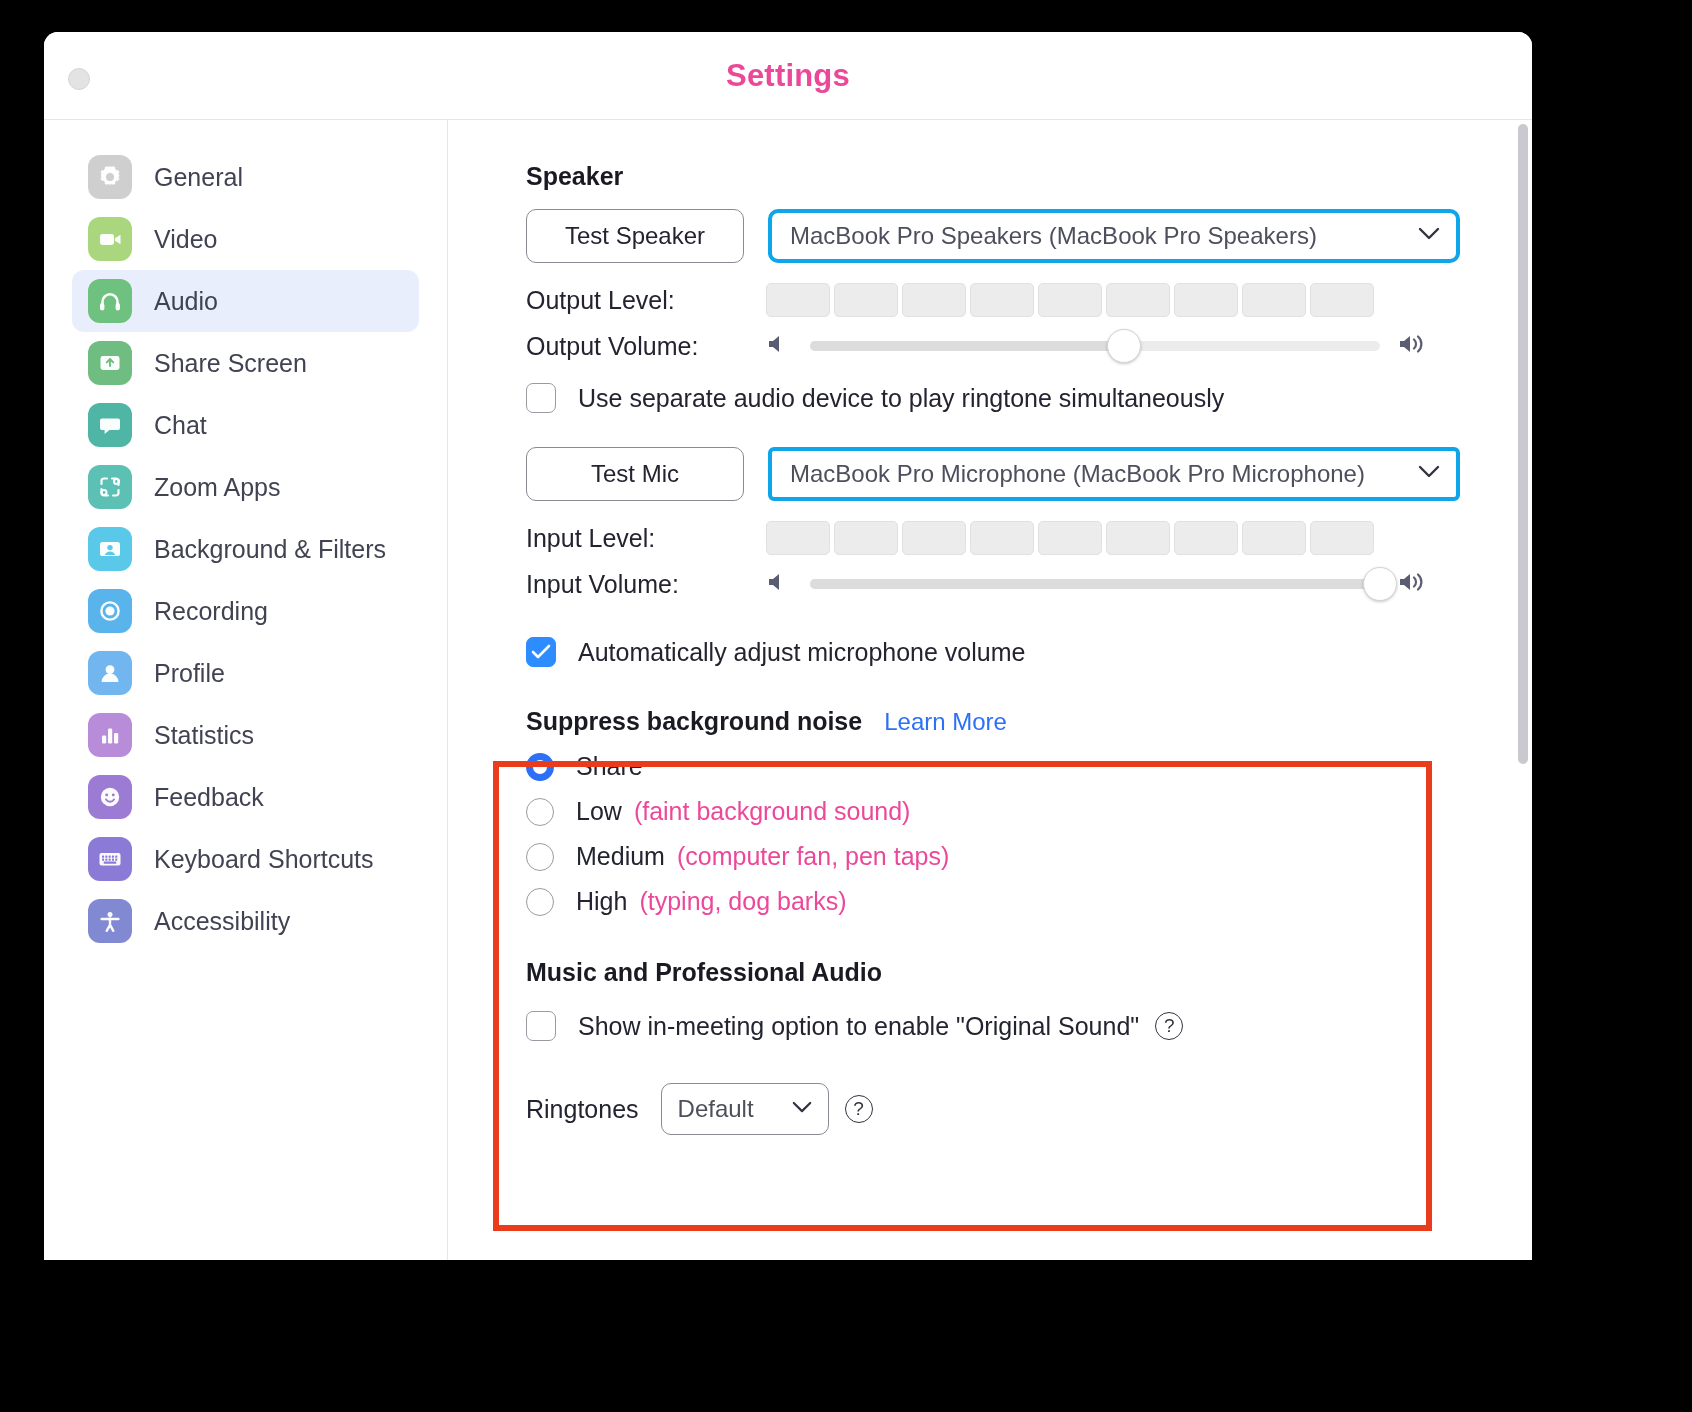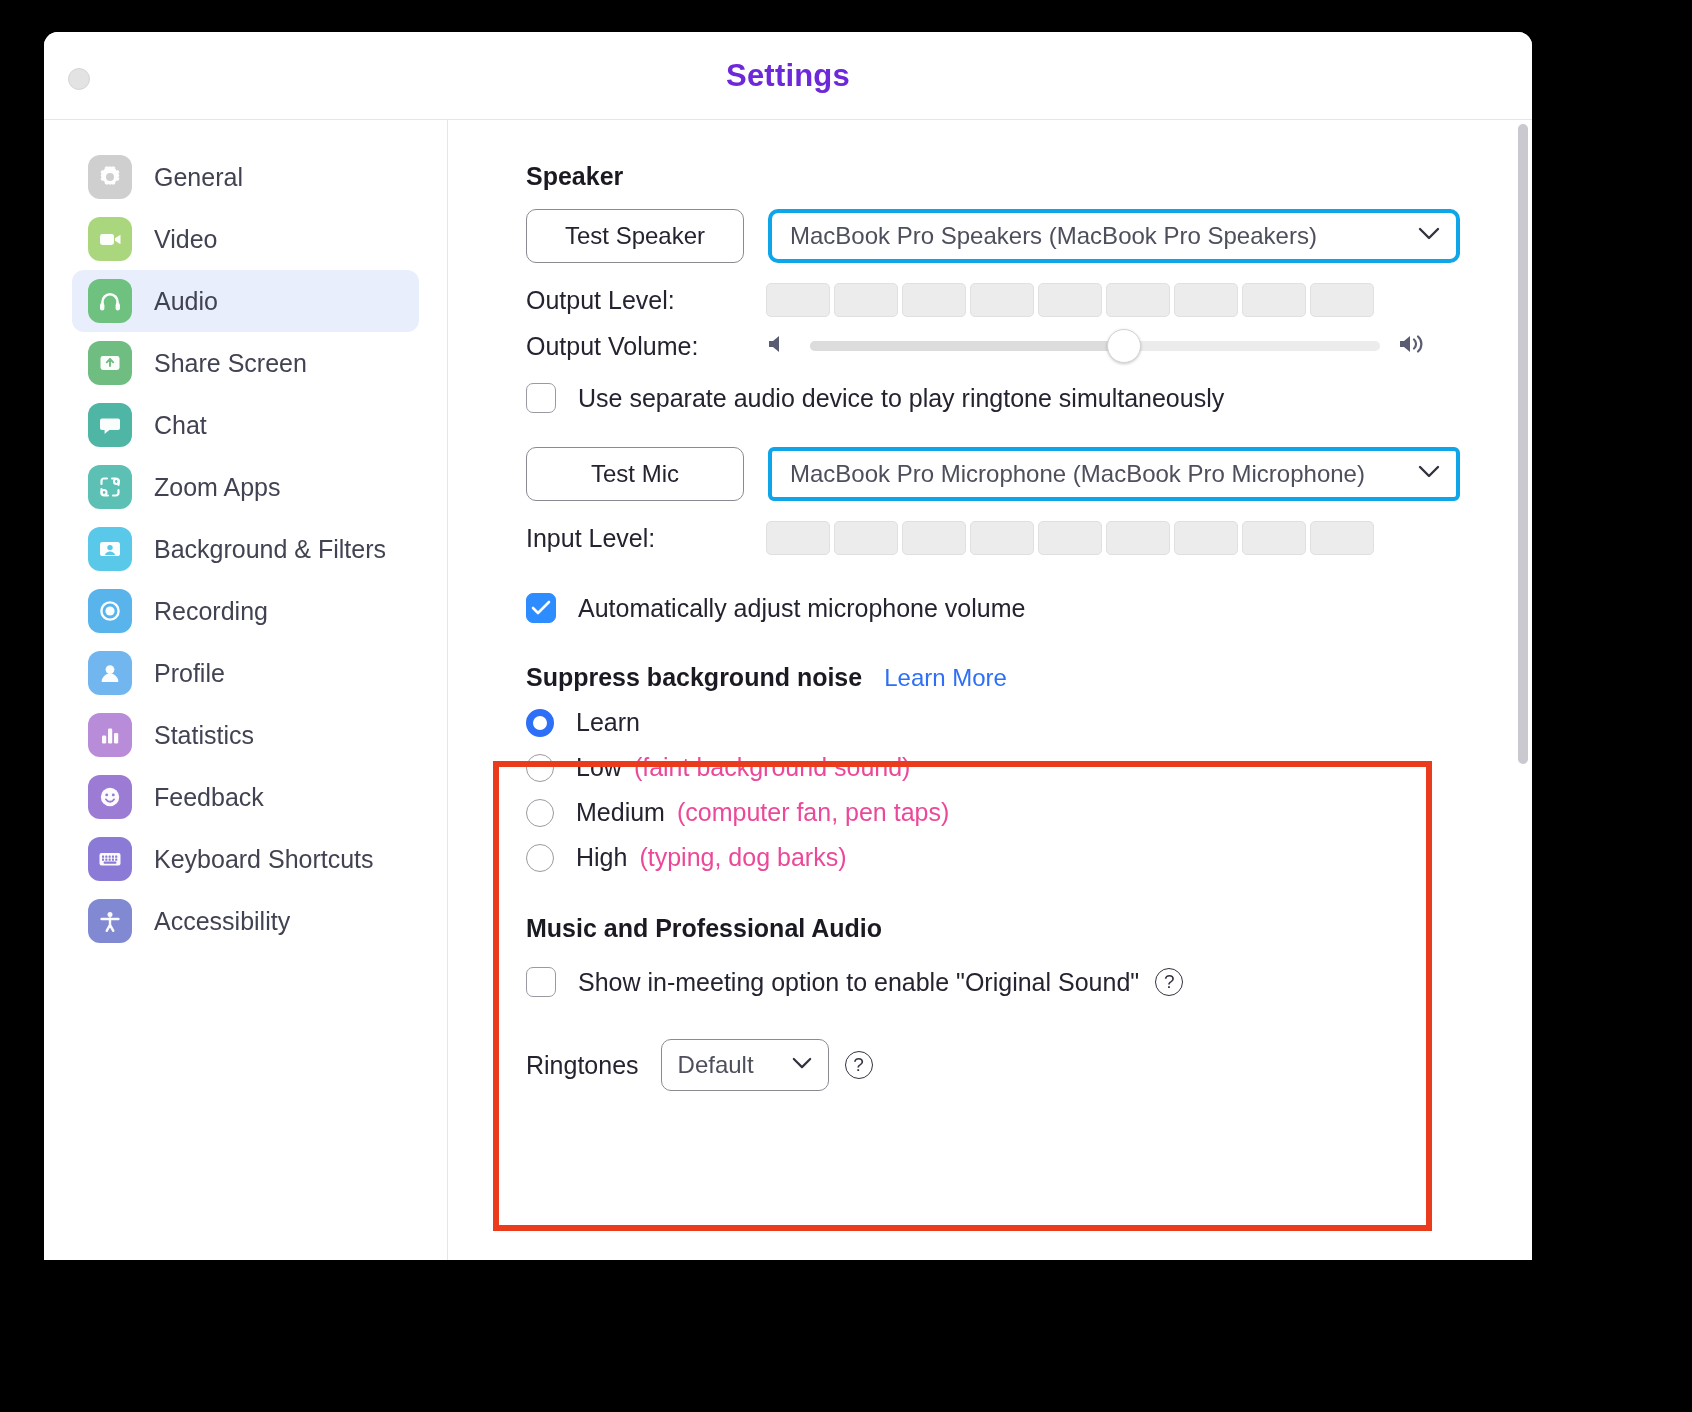--- a/index.html
+++ b/index.html
@@ -41,21 +41,21 @@
     background: #e3e3e3;
     border: 1px solid #d5d5d5;
   }
   #page-title {
     position: absolute;
     left: 0; right: 0;
     top: 26px;
     text-align: center;
     font-size: 31px;
     font-weight: bold;
-    color: #6d28d9;
+    color: #ec4899;
     letter-spacing: 0.2px;
   }
 
   
   #body-split { display: flex; height: 1140px; }
 
   
   #sidebar {
     width: 404px;
     background: #ffffff;
@@ -532,41 +532,62 @@
               <div class="meter-seg"></div>
               <div class="meter-seg"></div>
               <div class="meter-seg"></div>
               <div class="meter-seg"></div>
               <div class="meter-seg"></div>
               <div class="meter-seg"></div>
               <div class="meter-seg"></div>
             </div>
         </div>
 
+        <div class="row" style="margin-bottom:24px;">
+          <div class="lbl-col">Input Volume:</div>
+          <div class="slider-wrap">
+            <span>
+              <svg width="26" height="26" viewBox="0 0 26 26">
+                  <path d="M13 5 L7 10 H3 v6 h4 l6 5 Z" fill="#5a5d72"></path>
+                </svg>
+            </span>
+            <div class="slider-track">
+              <div class="slider-fill" id="input-volume-fill" style="width: 100%;"></div>
+              <div class="slider-thumb" id="input-volume-thumb" style="left: 100%;"></div>
+            </div>
+            <span>
+              <svg width="30" height="26" viewBox="0 0 30 26">
+                  <path d="M12 5 L6 10 H2 v6 h4 l6 5 Z" fill="#5a5d72"></path>
+                  <path d="M16 8.5 a6 6 0 0 1 0 9" stroke="#5a5d72" stroke-width="2.2" fill="none" stroke-linecap="round"></path>
+                  <path d="M20 5.5 a10 10 0 0 1 0 15" stroke="#5a5d72" stroke-width="2.2" fill="none" stroke-linecap="round"></path>
+                </svg>
+            </span>
+          </div>
+        </div>
 
         <div style="margin-top:38px;">
 
           <div class="row" style="margin-bottom:40px;">
             <div class="cbx checked">
               <svg width="20" height="16" viewBox="0 0 20 16">
                   <path d="M2 8 L7 13 L18 2" stroke="#ffffff" stroke-width="2.6" fill="none" stroke-linecap="round" stroke-linejoin="round"></path>
                 </svg>
             </div>
             <span class="cbx-label">Automatically adjust microphone volume</span>
           </div>
 
           <div class="row" style="margin-bottom:10px;">
             <span class="section-head" style="margin-bottom:0;">Suppress background noise</span>
             <span class="link">Learn More</span>
           </div>
 
           <div id="noise-options">
               <div class="radio-row">
                 <div class="radio selected"></div>
-                <span class="radio-label">Learn</span>
+                <span class="radio-label">Share</span>
               </div>
               <div class="radio-row">
                 <div class="radio"></div>
                 <span class="radio-label">Low</span>
                 <span class="radio-hint">(faint background sound)</span>
               </div>
               <div class="radio-row">
                 <div class="radio"></div>
                 <span class="radio-label">Medium</span>
                 <span class="radio-hint">(computer fan, pen taps)</span>

